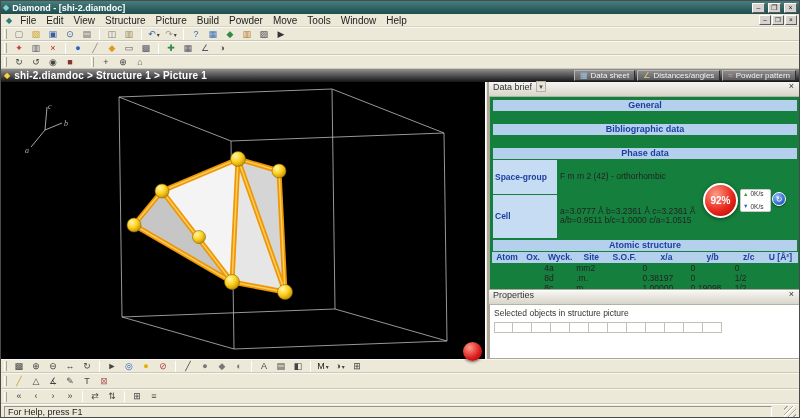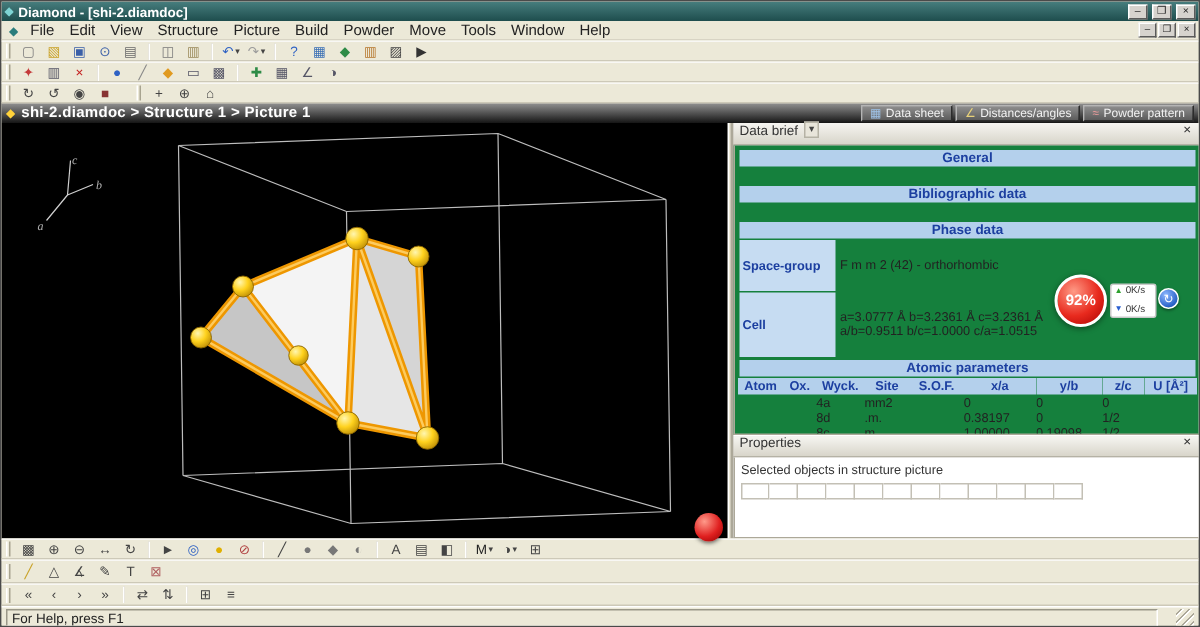--- a/index.html
+++ b/index.html
@@ -359,21 +359,21 @@
           <div class="kv-value">F m m 2 (42) - orthorhombic</div>
         </div>
         <div class="kv-row">
           <div class="kv-label">Cell</div>
           <div class="kv-value">
             <div>a=3.0777 Å b=3.2361 Å c=3.2361 Å</div>
             <div>a/b=0.9511 b/c=1.0000 c/a=1.0515</div>
           </div>
         </div>
 
-        <div class="blue-bar">Atomic parameters</div>
+        <div class="blue-bar">Atomic structure</div>
         <table class="atomic">
           <colgroup>
             <col style="width:30px">
               <col style="width:22px">
               <col style="width:32px">
               <col style="width:30px">
             <col style="width:36px">
               <col style="width:48px">
               <col style="width:44px">
               <col style="width:28px">

